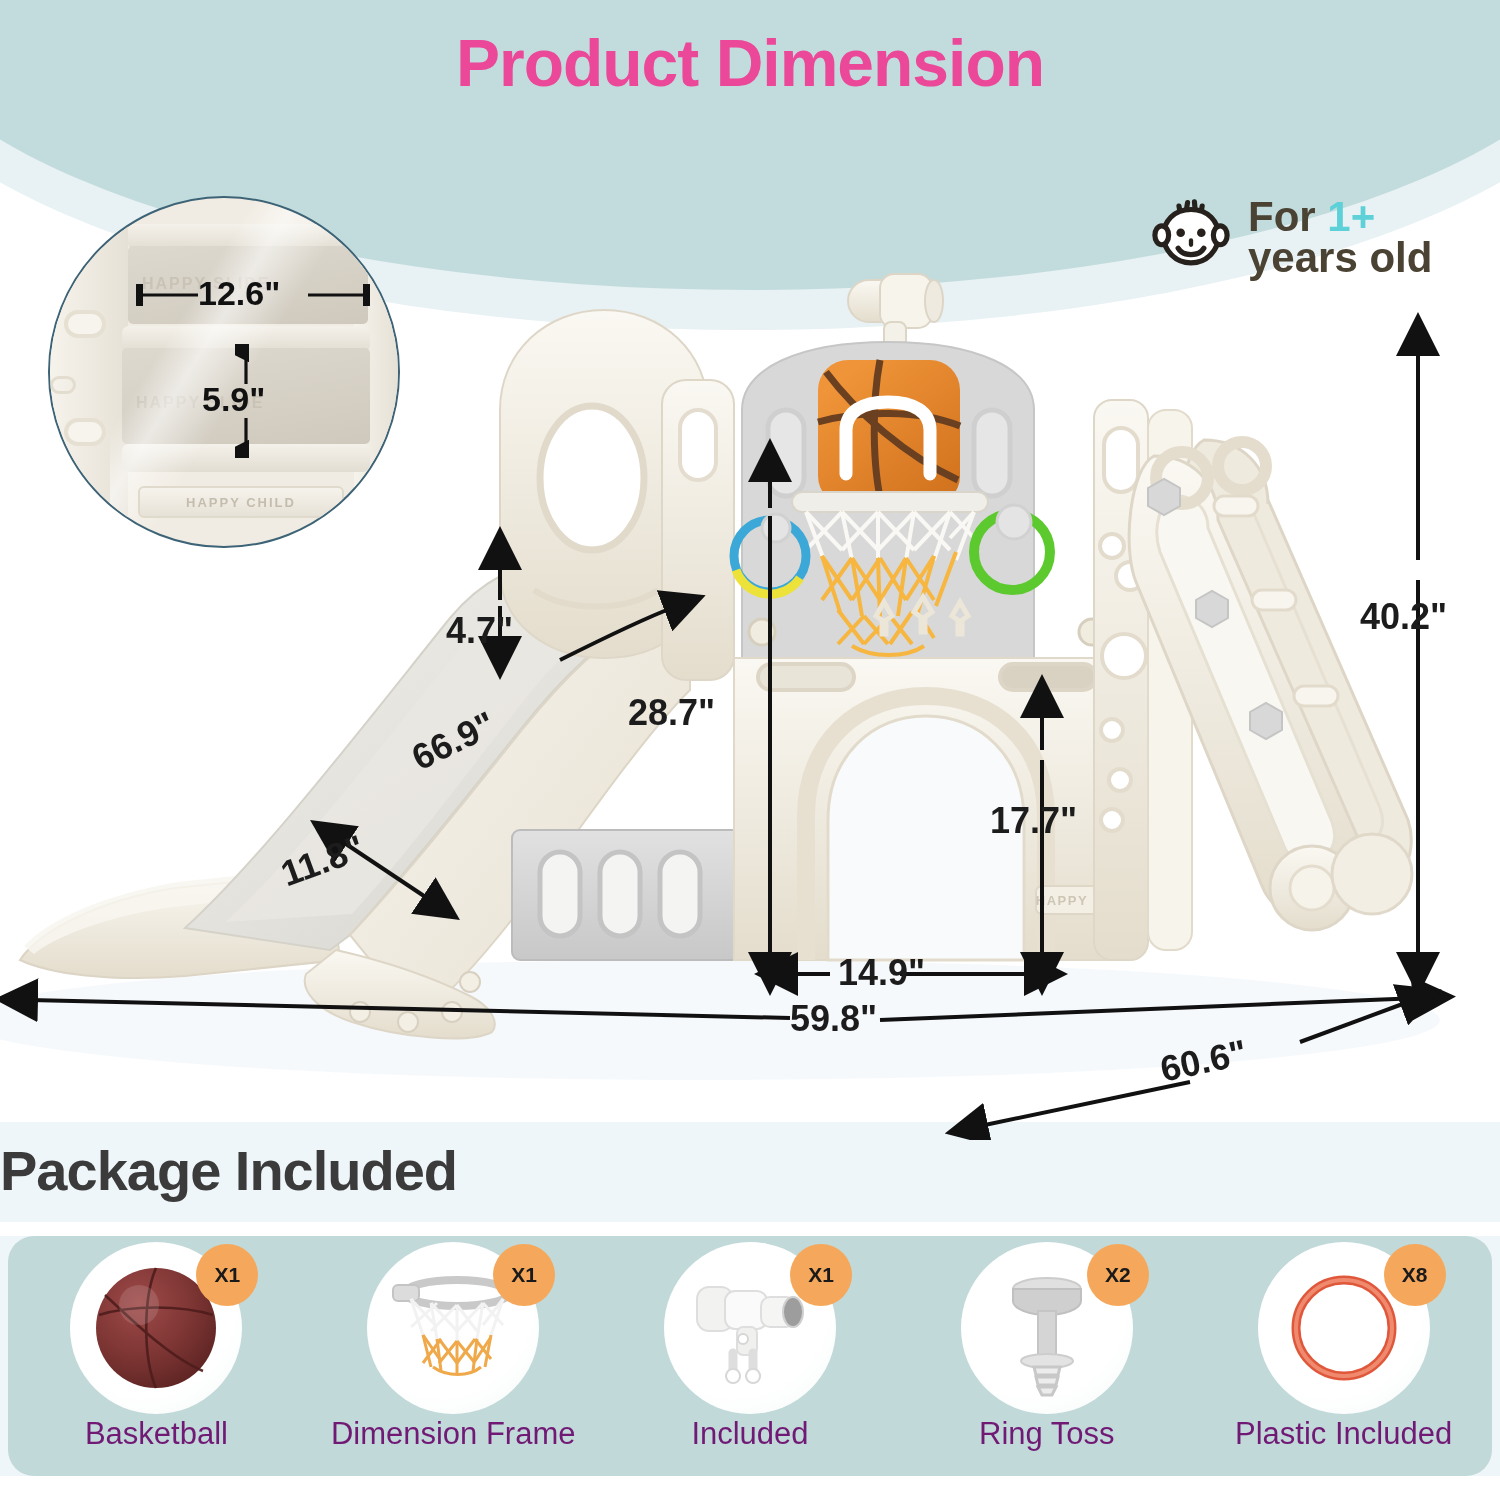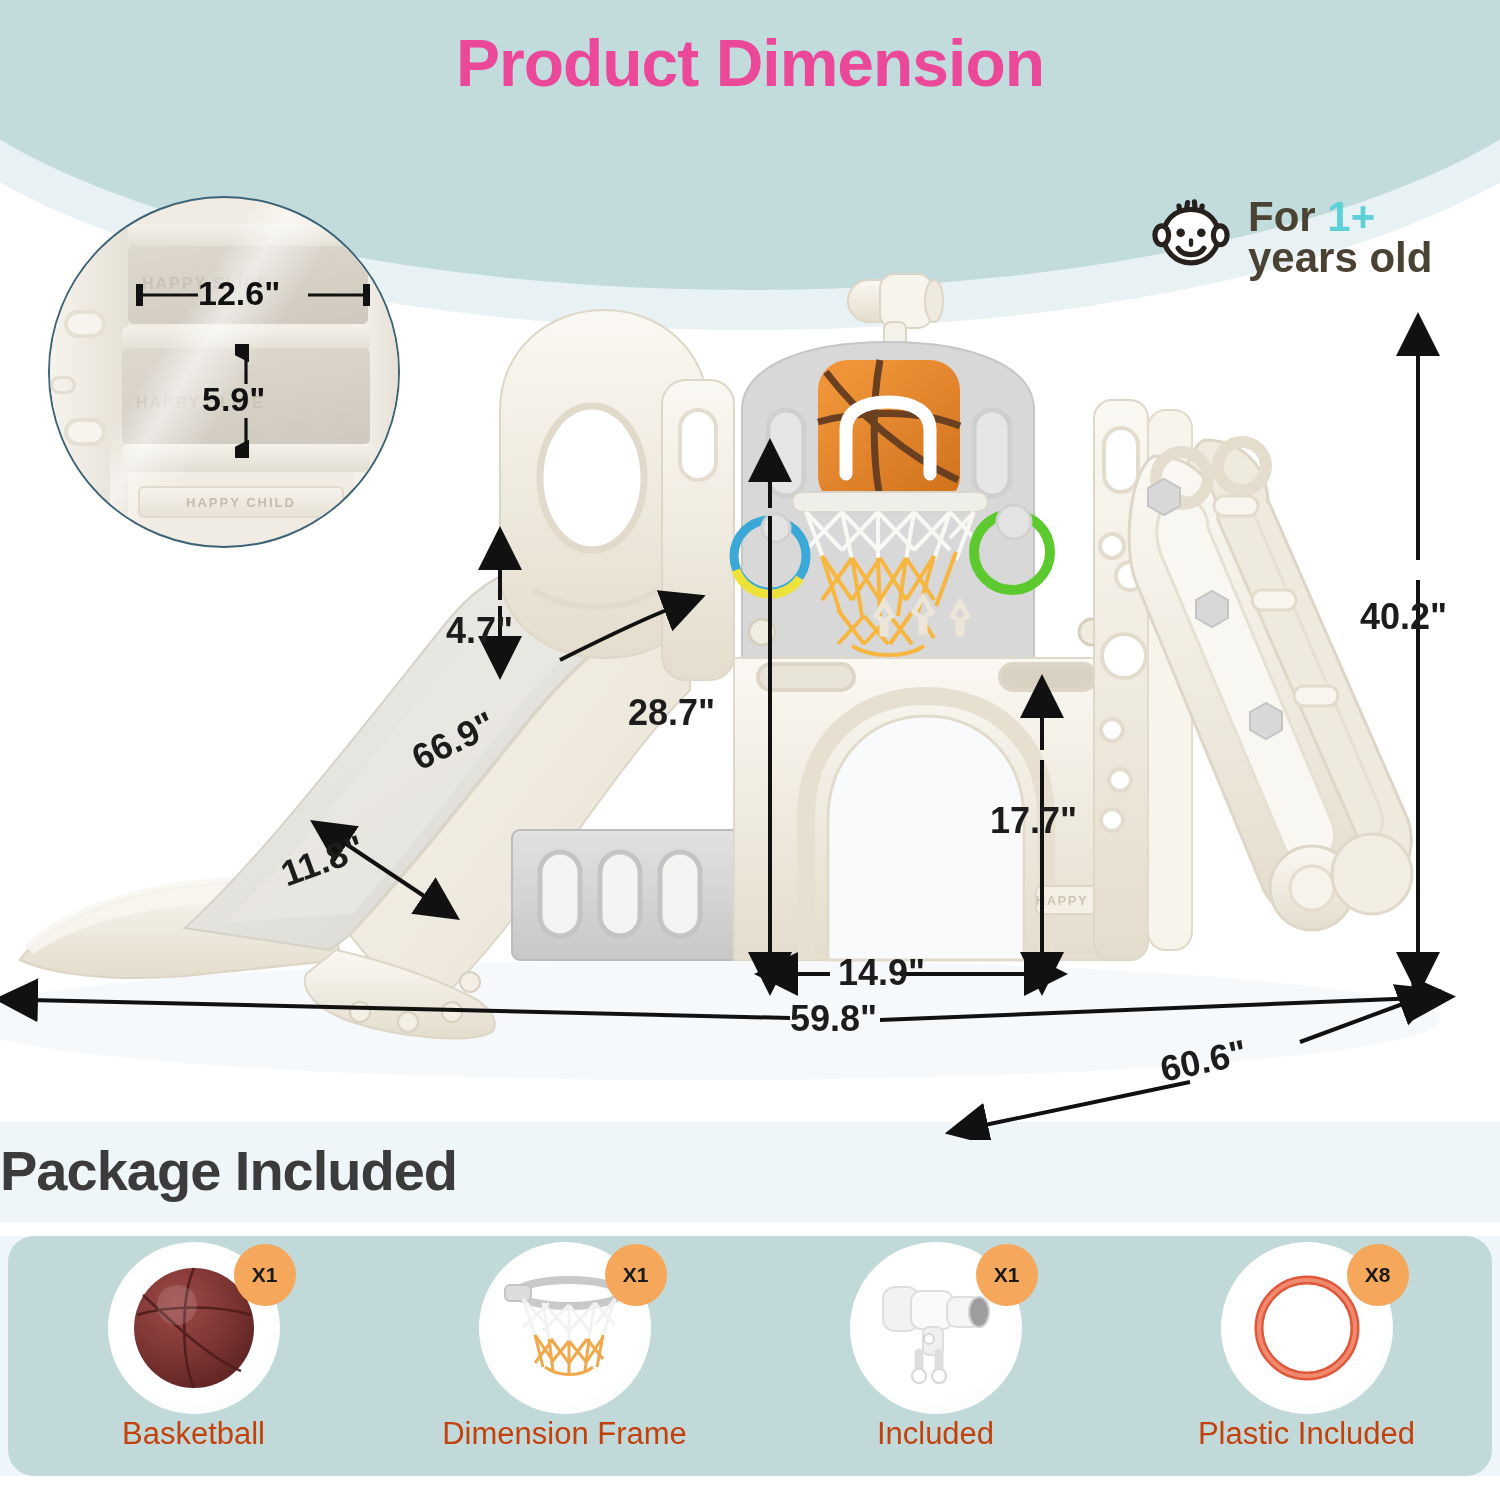--- a/index.html
+++ b/index.html
@@ -127,21 +127,21 @@
   }
   .pkg-badge {
     position:absolute; right:-16px; top:2px;
     width:62px; height:62px; border-radius:50%;
     background:#f5a85b;
     display:flex; align-items:center; justify-content:center;
     font-size:21px; font-weight:bold; color:#1a1a1a;
     z-index:4;
   }
   .pkg-label {
-    margin-top:2px; font-size:31px; color:#c2410c; white-space:nowrap;
+    margin-top:2px; font-size:31px; color:#701a75; white-space:nowrap;
   }
 </style>
 </head>
 <body>
 
 <div id="header-band-shadow"></div>
 <div id="header-band"></div>
 <div id="page-title">Product Dimension</div>
 
 <div id="detail-inset">
@@ -514,20 +514,37 @@
         <rect x="62" y="74" width="20" height="28" rx="6" fill="#f0f0ee" stroke="#dedede" stroke-width="2"></rect>
         <circle cx="68" cy="86" r="5" fill="#ffffff" stroke="#d6d6d6" stroke-width="2"></circle>
         <path d="M58,100 L58,120 M78,100 L78,120" stroke="#dedede" stroke-width="9" stroke-linecap="round"></path>
         <path d="M58,116 a7,7 0 1 0 0.1,0 M78,116 a7,7 0 1 0 0.1,0" fill="#ffffff" stroke="#d8d8d8" stroke-width="2"></path>
       </svg>
       <div class="pkg-badge">X1</div>
     </div>
     <div class="pkg-label">Included</div>
   </div>
 
+  <div class="pkg-item">
+    <div class="pkg-circle">
+      <svg width="150" height="150" viewBox="0 0 150 150">
+        <ellipse cx="75" cy="36" rx="34" ry="11" fill="#e0e0e0" stroke="#cccccc" stroke-width="2"></ellipse>
+        <path d="M41,36 L41,48 C41,56 58,62 75,62 C92,62 109,56 109,48 L109,36 Z" fill="#cfcfcf" stroke="#c0c0c0" stroke-width="2"></path>
+        <rect x="66" y="58" width="18" height="48" fill="#d5d5d5" stroke="#c5c5c5" stroke-width="2"></rect>
+        <ellipse cx="75" cy="108" rx="26" ry="7" fill="#e3e3e3" stroke="#cdcdcd" stroke-width="2"></ellipse>
+        <g stroke="#c8c8c8" stroke-width="3" fill="#ececec">
+          <path d="M62,114 L88,114 L86,122 L64,122 Z"></path>
+          <path d="M64,124 L86,124 L84,132 L66,132 Z"></path>
+          <path d="M66,134 L84,134 L80,142 L70,142 Z"></path>
+        </g>
+      </svg>
+      <div class="pkg-badge">X2</div>
+    </div>
+    <div class="pkg-label">Ring Toss</div>
+  </div>
 
   <div class="pkg-item">
     <div class="pkg-circle">
       <svg width="150" height="150" viewBox="0 0 150 150">
         <circle cx="75" cy="75" r="48" fill="none" stroke="#e0583c" stroke-width="9"></circle>
         <circle cx="75" cy="75" r="48" fill="none" stroke="#f08a6e" stroke-width="4"></circle>
       </svg>
       <div class="pkg-badge">X8</div>
     </div>
     <div class="pkg-label">Plastic Included</div>

